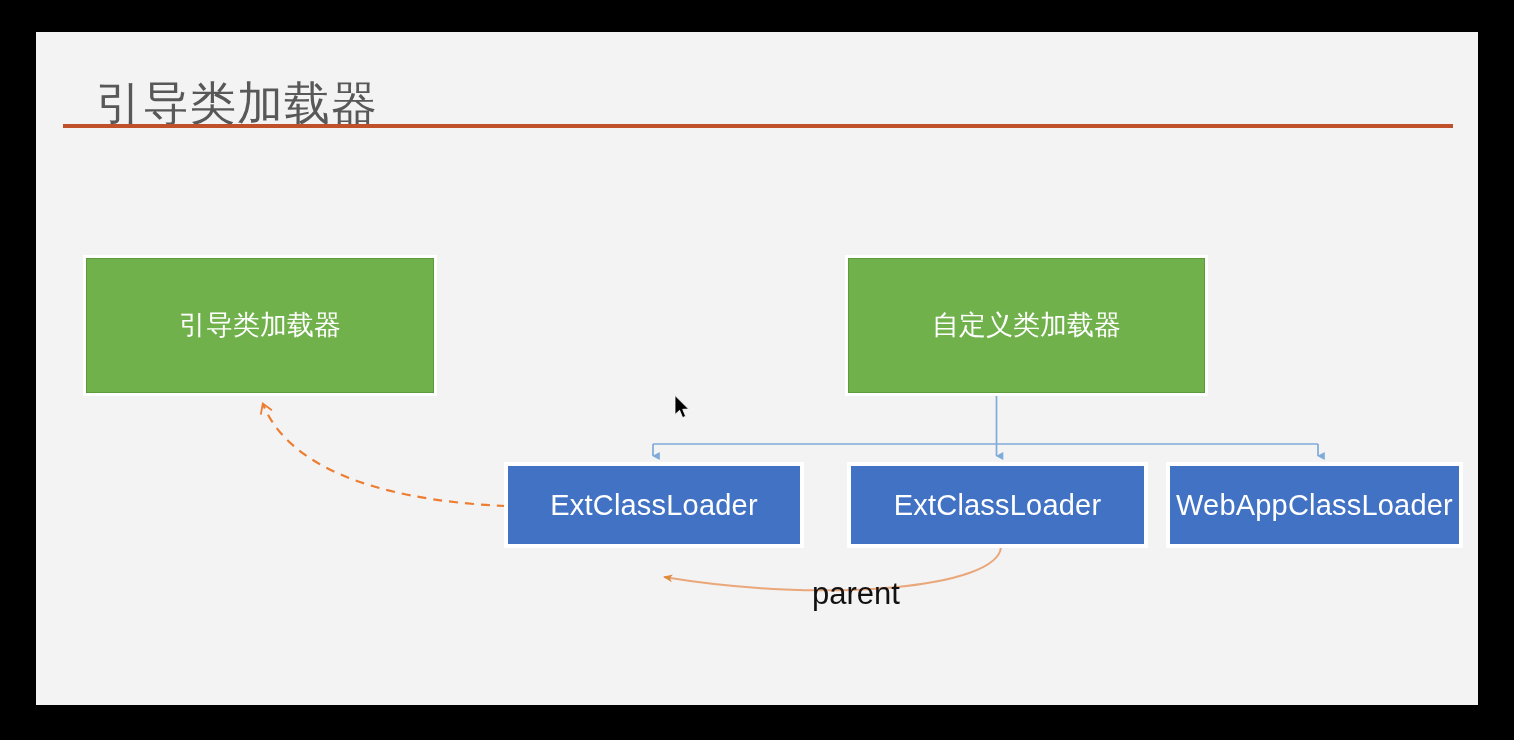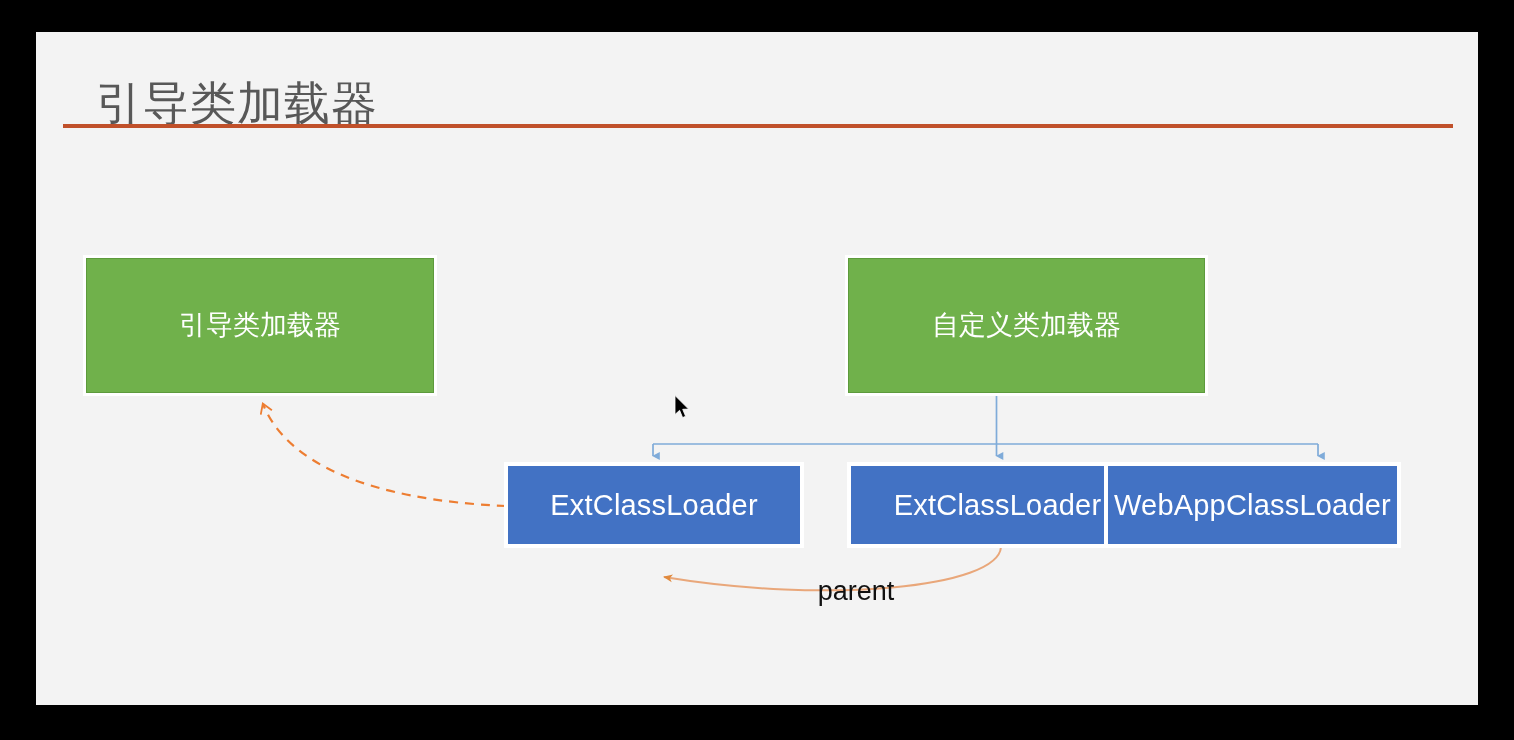--- a/index.html
+++ b/index.html
@@ -87,30 +87,30 @@
     line-height: 1.2;
     letter-spacing: 0.2px;
   }
   .node-line { display: block; white-space: nowrap; }
 
   
   #node-bootstrap      { left: 50px;   top: 226px; width: 348px; height: 135px; }
   #node-custom         { left: 812px;  top: 226px; width: 357px; height: 135px; }
   #node-ext            { left: 472px;  top: 434px; width: 292px; height: 78px;  }
   #node-app            { left: 815px;  top: 434px; width: 293px; height: 78px;  }
-  #node-webapp         { left: 1072px; top: 434px; width: 289px; height: 78px;  }
+  #node-webapp         { left: 1134px; top: 434px; width: 289px; height: 78px;  }
 
   
   #parent-label {
     position: absolute;
     left: 750px;
     top: 544px;
     width: 140px;
     text-align: center;
-    font-size: 27px;
+    font-size: 31px;
     color: #111111;
   }
 
   
   #mouse-cursor {
     position: absolute;
     left: 638px;
     top: 363px;
     width: 18px;
     height: 26px;

